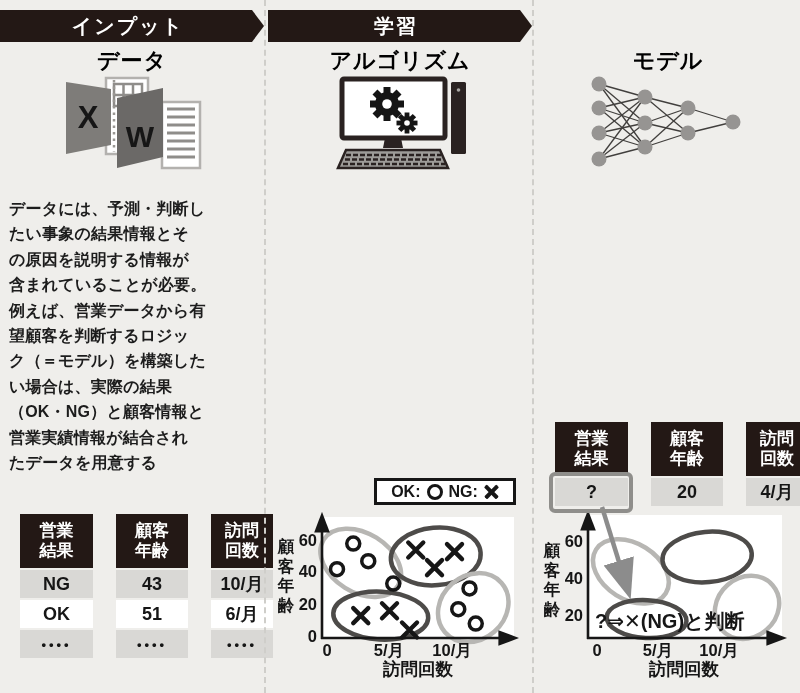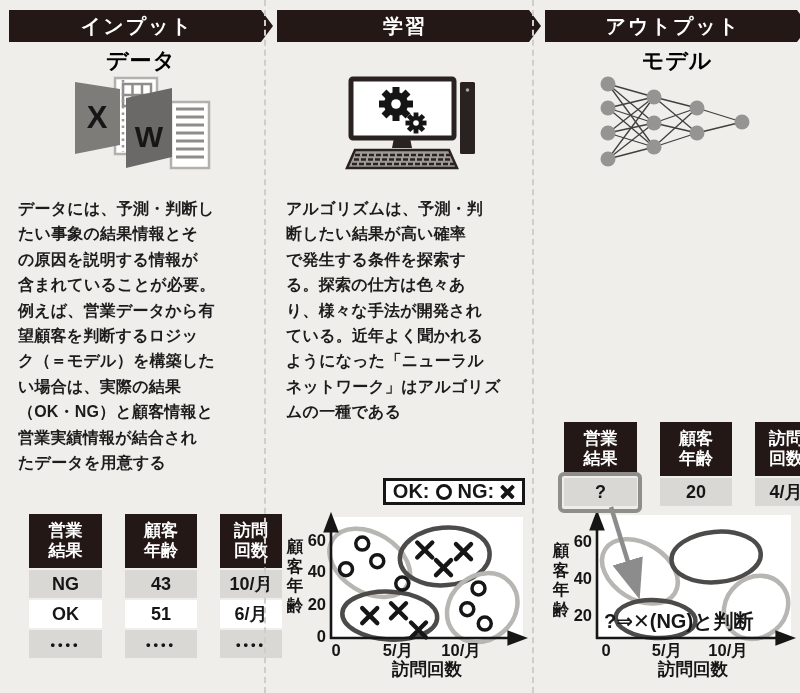--- a/index.html
+++ b/index.html
@@ -1,18 +1,18 @@
 <!DOCTYPE html>
 <html><head>
 <meta charset="utf-8">
 <style>
   html,body{margin:0;padding:0;}
   body{font-family:"Liberation Sans","DejaVu Sans",sans-serif;}
   #canvas{position:relative;width:800px;height:693px;background:#efeeeb;overflow:hidden;}
-  .col{position:absolute;top:0;width:264px;height:508px;margin-left:9px;}
+  .col{position:absolute;top:0;width:264px;height:508px;}
   #col-input{left:0;} #col-learning{left:268px;} #col-output{left:536px;}
   .sep{position:absolute;top:0;height:693px;width:0;border-left:2px dashed #cfceca;}
   .banner{position:absolute;top:10px;left:0;width:264px;height:32px;background:#231815;
     clip-path:polygon(0 0,252px 0,264px 16px,252px 32px,0 32px);
     color:#fff;display:flex;align-items:center;justify-content:center;
     font-size:20px;font-weight:700;letter-spacing:2px;padding-right:8px;box-sizing:border-box;}
   .sublabel{position:absolute;top:46px;left:0;width:264px;text-align:center;
     font-size:22px;font-weight:700;color:#000000;letter-spacing:1px;}
   .desc{position:absolute;left:9px;top:196px;width:250px;font-size:16px;font-weight:700;
     line-height:25.4px;color:#1c1c1c;white-space:pre-line;letter-spacing:0.2px;}
@@ -21,21 +21,21 @@
   .mtable .th{background:#231815;color:#fff;font-size:17px;font-weight:700;text-align:center;
     white-space:pre-line;line-height:1.2;height:54px;display:flex;align-items:center;justify-content:center;}
   .mtable .td{background:#d9d8d5;color:#161616;font-size:18px;font-weight:700;height:28px;
     display:flex;align-items:center;justify-content:center;}
   .mtable .td.white{background:#ffffff;}
   .mtable .td.dots{font-size:13px;letter-spacing:3px;}
   #q-highlight{position:absolute;left:13px;top:472px;width:84px;height:41px;
     border:4px solid #8f8e8b;border-radius:6px;box-sizing:border-box;z-index:5;}
   .legend{position:absolute;left:106px;top:478px;width:142px;height:27px;background:#fff;
     border:3px solid #161616;box-sizing:border-box;display:flex;align-items:center;
-    justify-content:center;gap:6px;font-size:20px;font-weight:700;color:#161616;}
+    justify-content:center;gap:6px;font-size:16px;font-weight:700;color:#161616;}
   .lg-label{display:inline-block;}
   .ring{width:10px;height:10px;border:3.4px solid #161616;border-radius:50%;display:inline-block;}
   .xmark{position:relative;width:15px;height:15px;display:inline-block;}
   .xmark::before,.xmark::after{content:"";position:absolute;left:-1px;top:5.6px;width:17px;height:3.6px;
     background:#161616;border-radius:1px;}
   .xmark::before{transform:rotate(45deg);} .xmark::after{transform:rotate(-45deg);}
   .chart{position:absolute;left:0;top:505px;}
   svg text{font-family:"Liberation Sans","DejaVu Sans",sans-serif;font-weight:700;fill:#161616;}
 </style>
 </head>
@@ -96,20 +96,21 @@
         <div class="td white">51</div>
         <div class="td white">6/月</div>
         <div class="td dots">••••</div>
         <div class="td dots">••••</div>
         <div class="td dots">••••</div>
       </div>
   </div>
 
   <div class="col" id="col-learning">
     <div class="banner">学習</div>
+    <div class="sublabel">アルゴリズム</div>
 
     <svg class="icon-svg" style="top:70px;" width="264" height="128" viewBox="0 0 264 128">
       <rect x="183" y="12" width="15" height="72" rx="1.5" fill="#2a2221"></rect>
       <circle cx="190.5" cy="20" r="1.8" fill="#aaa8a5"></circle>
       <rect x="74" y="9" width="103" height="59" rx="2" fill="#ffffff" stroke="#2a2221" stroke-width="5"></rect>
       <g transform="translate(119,34)" fill="#151515">
         <g>
           <rect x="-3.5" y="-17" width="7" height="7.5"></rect>
           <rect x="-3.5" y="-17" width="7" height="7.5" transform="rotate(45)"></rect>
           <rect x="-3.5" y="-17" width="7" height="7.5" transform="rotate(90)"></rect>
@@ -138,29 +139,20 @@
       </g>
       <polygon points="117,68 133,68 135,78 115,78" fill="#2a2221"></polygon>
       <polygon points="78,80 172,80 180,98 70,98" fill="#9d9b98" stroke="#2a2221" stroke-width="2.5"></polygon>
       <g stroke="#2a2221" stroke-width="2.6" stroke-dasharray="5,2">
         <line x1="78" y1="85" x2="173" y2="85"></line>
         <line x1="77" y1="89.5" x2="175" y2="89.5"></line>
         <line x1="75" y1="94" x2="177" y2="94"></line>
       </g>
     </svg>
 
-    <div class="desc">アルゴリズムは、予測・判
-断したい結果が高い確率
-で発生する条件を探索す
-る。探索の仕方は色々あ
-り、様々な手法が開発され
-ている。近年よく聞かれる
-ようになった「ニューラル
-ネットワーク」はアルゴリズ
-ムの一種である</div>
 
     <div class="legend">
         <span class="lg-label">OK:</span>
         <span class="ring"></span>
         <span class="lg-label">NG:</span>
         <span class="xmark"></span>
       </div>
 
     <svg id="chart-mid" class="chart" width="264" height="188" viewBox="0 0 264 188">
         <defs>
@@ -200,21 +192,20 @@
         <text x="49" y="41" font-size="16.5" text-anchor="end" fill="#161616">60</text>
         <text x="18" y="47" font-size="16.5" text-anchor="middle" fill="#161616">顧</text>
         <text x="18" y="66.5" font-size="16.5" text-anchor="middle" fill="#161616">客</text>
         <text x="18" y="86" font-size="16.5" text-anchor="middle" fill="#161616">年</text>
         <text x="18" y="105.5" font-size="16.5" text-anchor="middle" fill="#161616">齢</text>
         <text x="150" y="170" font-size="17.5" text-anchor="middle" fill="#161616">訪問回数</text>
       </svg>
   </div>
 
   <div class="col" id="col-output">
-    <div class="banner">アウトプット</div>
     <div class="sublabel">モデル</div>
 
     <svg class="icon-svg" style="top:70px;" width="264" height="108" viewBox="0 0 264 108" id="nn-icon">
       <g id="nn-edges" stroke="#413f3d" stroke-width="1.3">
           <line x1="63" y1="14" x2="109" y2="27"></line>
           <line x1="63" y1="14" x2="109" y2="53"></line>
           <line x1="63" y1="14" x2="109" y2="77"></line>
           <line x1="63" y1="38" x2="109" y2="27"></line>
           <line x1="63" y1="38" x2="109" y2="53"></line>
           <line x1="63" y1="38" x2="109" y2="77"></line>

